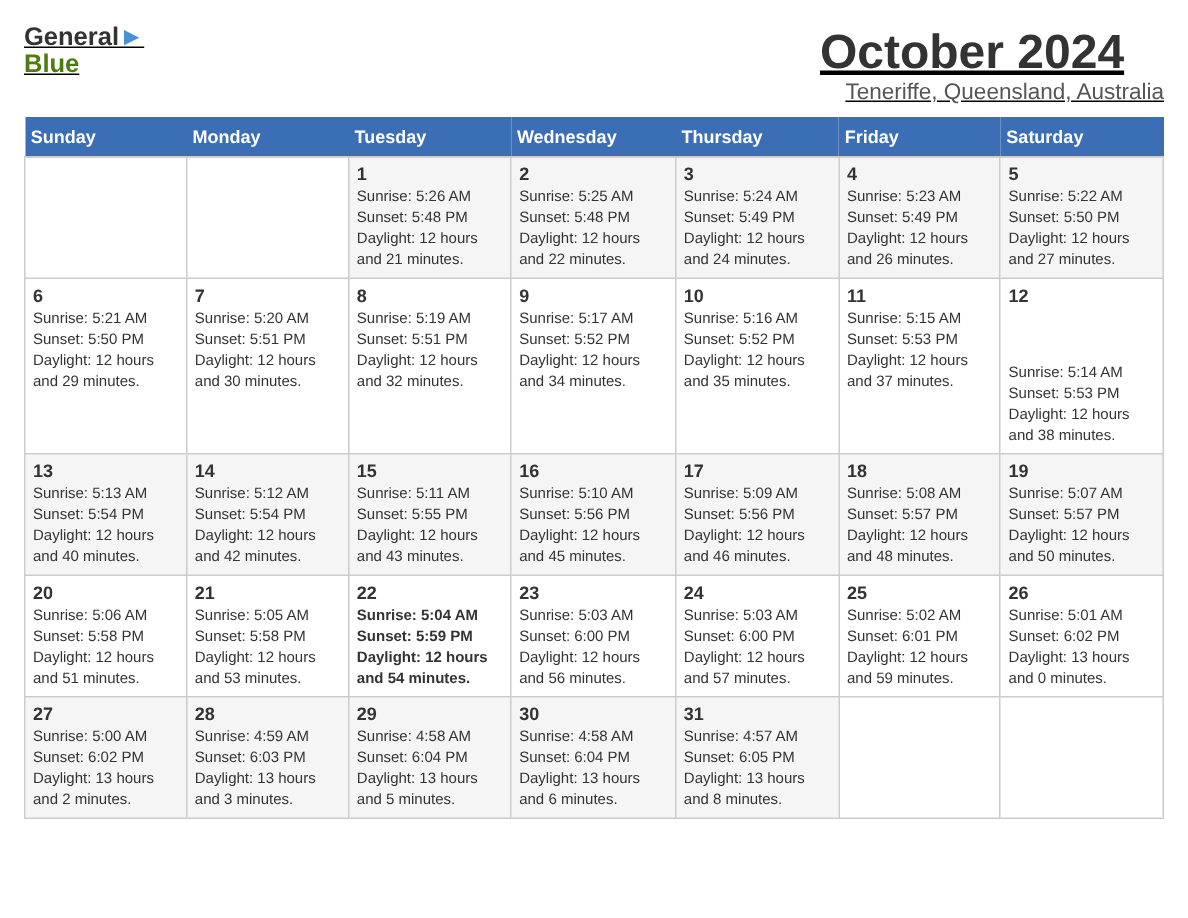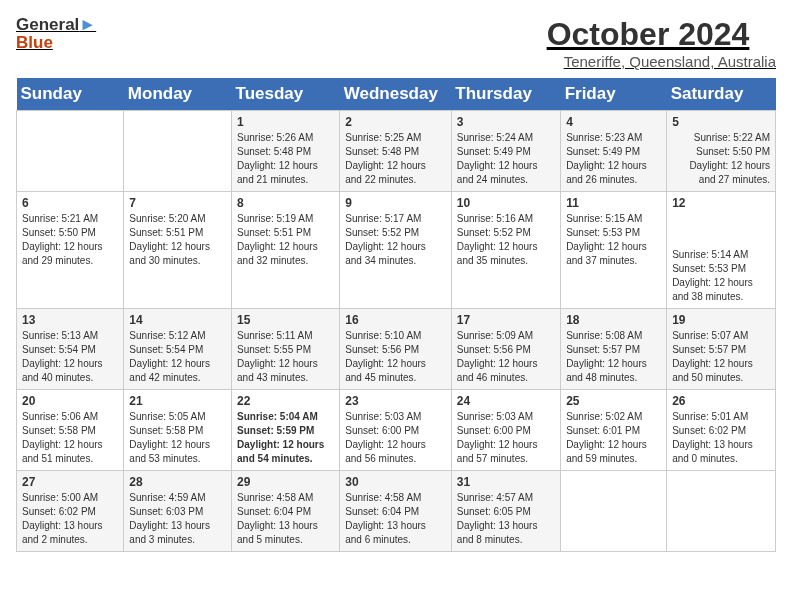--- a/index.html
+++ b/index.html
@@ -37,21 +37,21 @@
     table {
       width: 100%;
       border-collapse: collapse;
       font-size: 10.5px;
     }
     thead tr th {
       background: #3c6eb5;
       color: #fff;
       padding: 6px 4px;
       text-align: left;
-      font-size: 17px;
+      font-size: 12px;
       font-weight: bold;
     }
     tbody tr td {
       border: 1px solid #ccc;
       padding: 4px 5px;
       vertical-align: top;
       width: 113px;
       height: 80px;
       color: #333;
     }
@@ -79,21 +79,21 @@
 </head>
 <body>
 
 <div class="header">
   <div class="logo">
     <div style="display:flex;align-items:center;gap:2px;">
       <div style="font-size:17px;font-weight:bold;color:#333;line-height:1.1;">
         <span style="color:#333;">General</span><span style="color:#4a90d9;">►</span>
       </div>
     </div>
-    <div style="font-size:17px;font-weight:bold;color:#c2410c;margin-top:-2px;">Blue</div>
+    <div style="font-size:17px;font-weight:bold;color:#4d7c0f;margin-top:-2px;">Blue</div>
   </div>
   <div class="title-block">
     <div class="month-title">October 2024</div>
     <div class="location-title">Teneriffe, Queensland, Australia</div>
   </div>
 </div>
 
 <table>
   <thead>
     <tr id="header-row">
@@ -133,21 +133,21 @@
         </td>
         <td>
           <span class="day-num">4</span>
           <div class="day-info" style="white-space: pre-line;">Sunrise: 5:23 AM
 Sunset: 5:49 PM
 Daylight: 12 hours
 and 26 minutes.</div>
         </td>
         <td>
           <span class="day-num">5</span>
-          <div class="day-info" style="white-space: pre-line; text-align: right;">Sunrise: 5:22 AM
+          <div class="day-info" style="white-space: pre-line;">Sunrise: 5:22 AM
 Sunset: 5:50 PM
 Daylight: 12 hours
 and 27 minutes.</div>
         </td>
       </tr>
       <tr>
         <td>
           <span class="day-num">6</span>
           <div class="day-info" style="white-space: pre-line;">Sunrise: 5:21 AM
 Sunset: 5:50 PM

